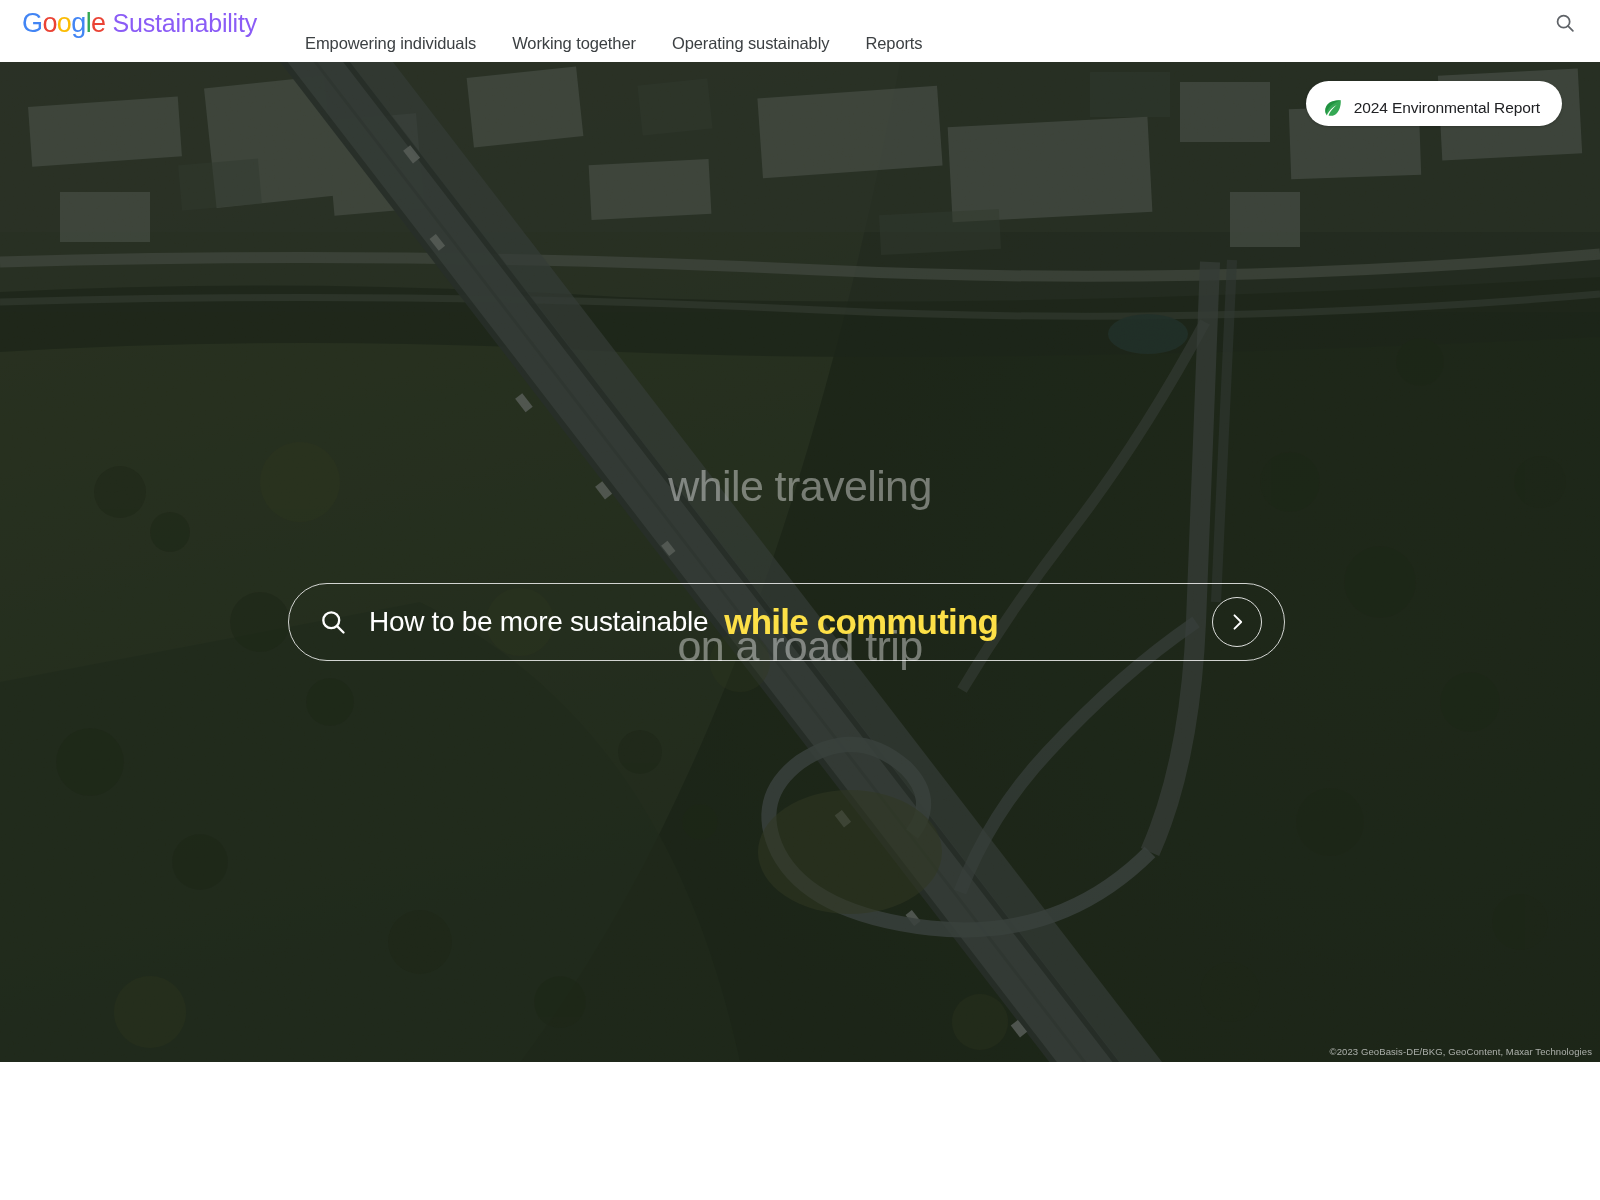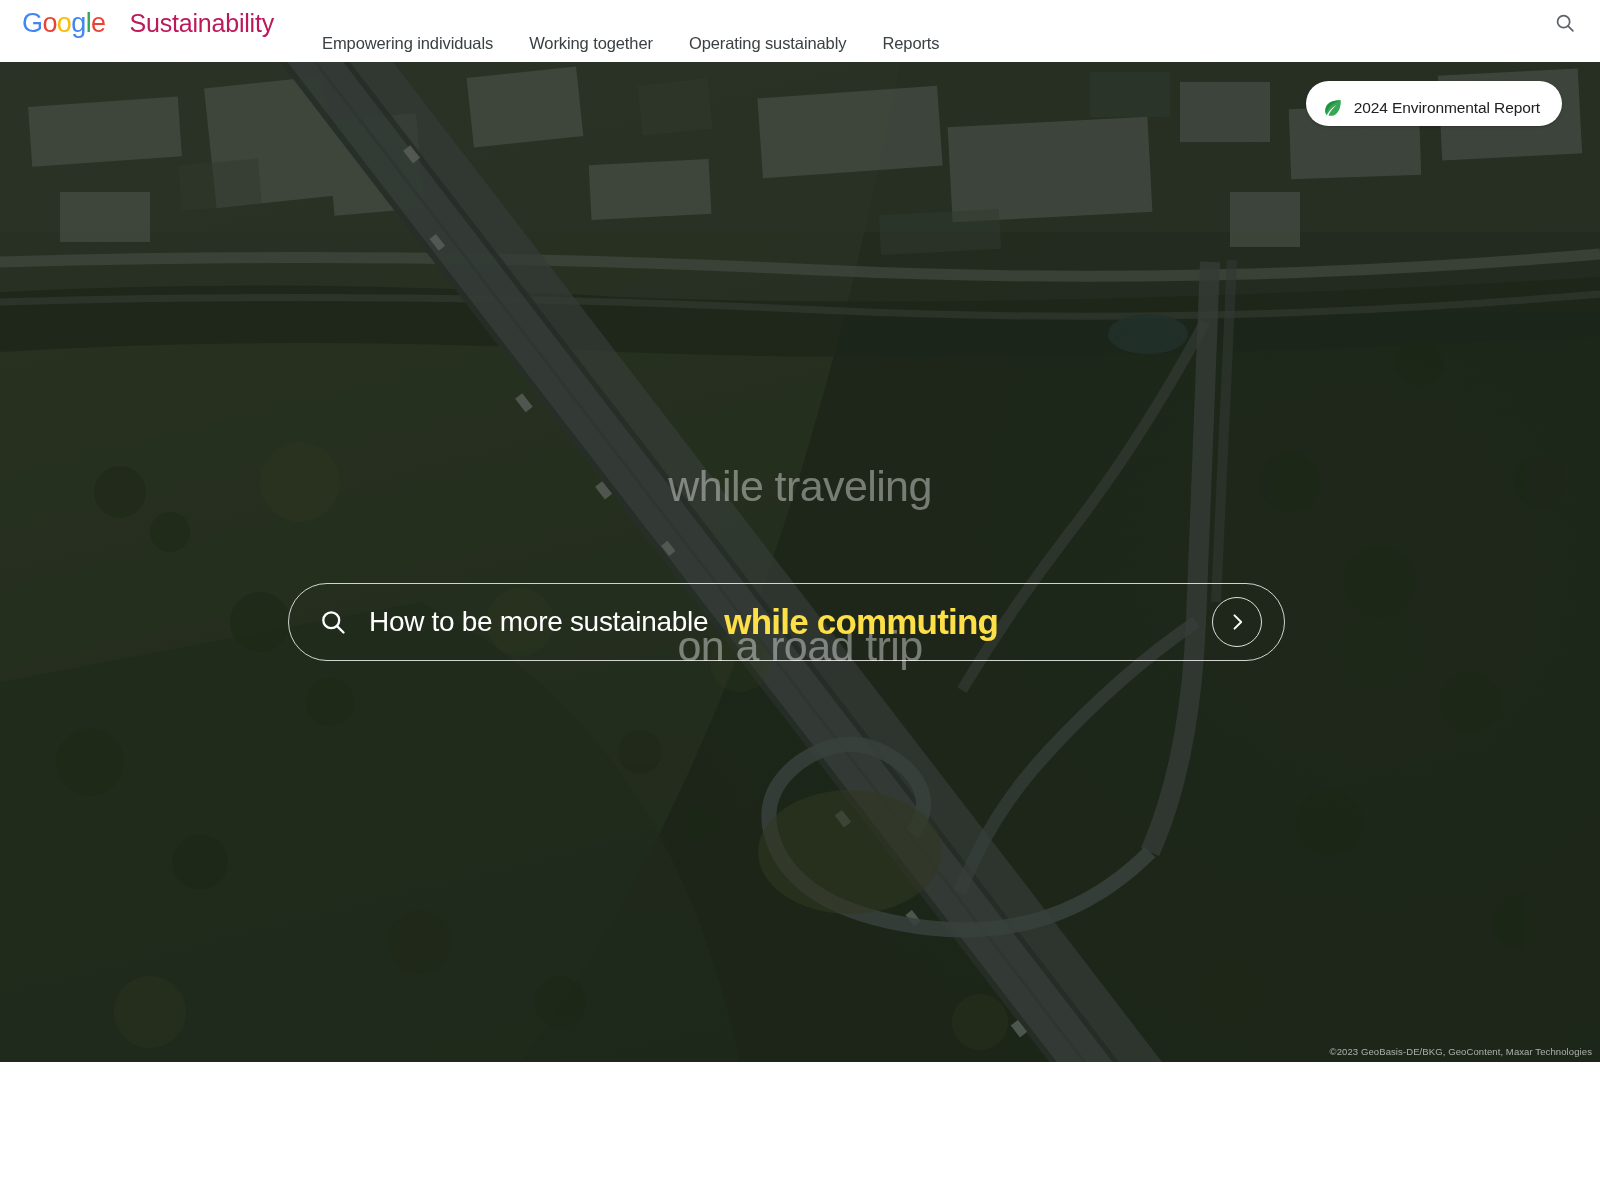--- a/index.html
+++ b/index.html
@@ -23,22 +23,22 @@
   .brand { display:flex; align-items:baseline; margin-right:48px; white-space:nowrap; }
   .g-logo {
     font-family:"Liberation Sans", sans-serif;
     font-size:27px;
     letter-spacing:-0.6px;
     font-weight:400;
   }
   .g-logo span { display:inline-block; }
   .brand-sub {
     font-size:25px;
-    color:#be185d;
-    margin-left:24px;
+    color:#8b5cf6;
+    margin-left:7px;
     letter-spacing:-0.2px;
     font-weight:400;
   }
   .nav { display:flex; align-items:center; gap:36px;margin-top:40px; }
   .nav-item {
     font-size:16.5px;
     color:#3c4043;
     letter-spacing:-0.1px;
     cursor:pointer;
     white-space:nowrap;

